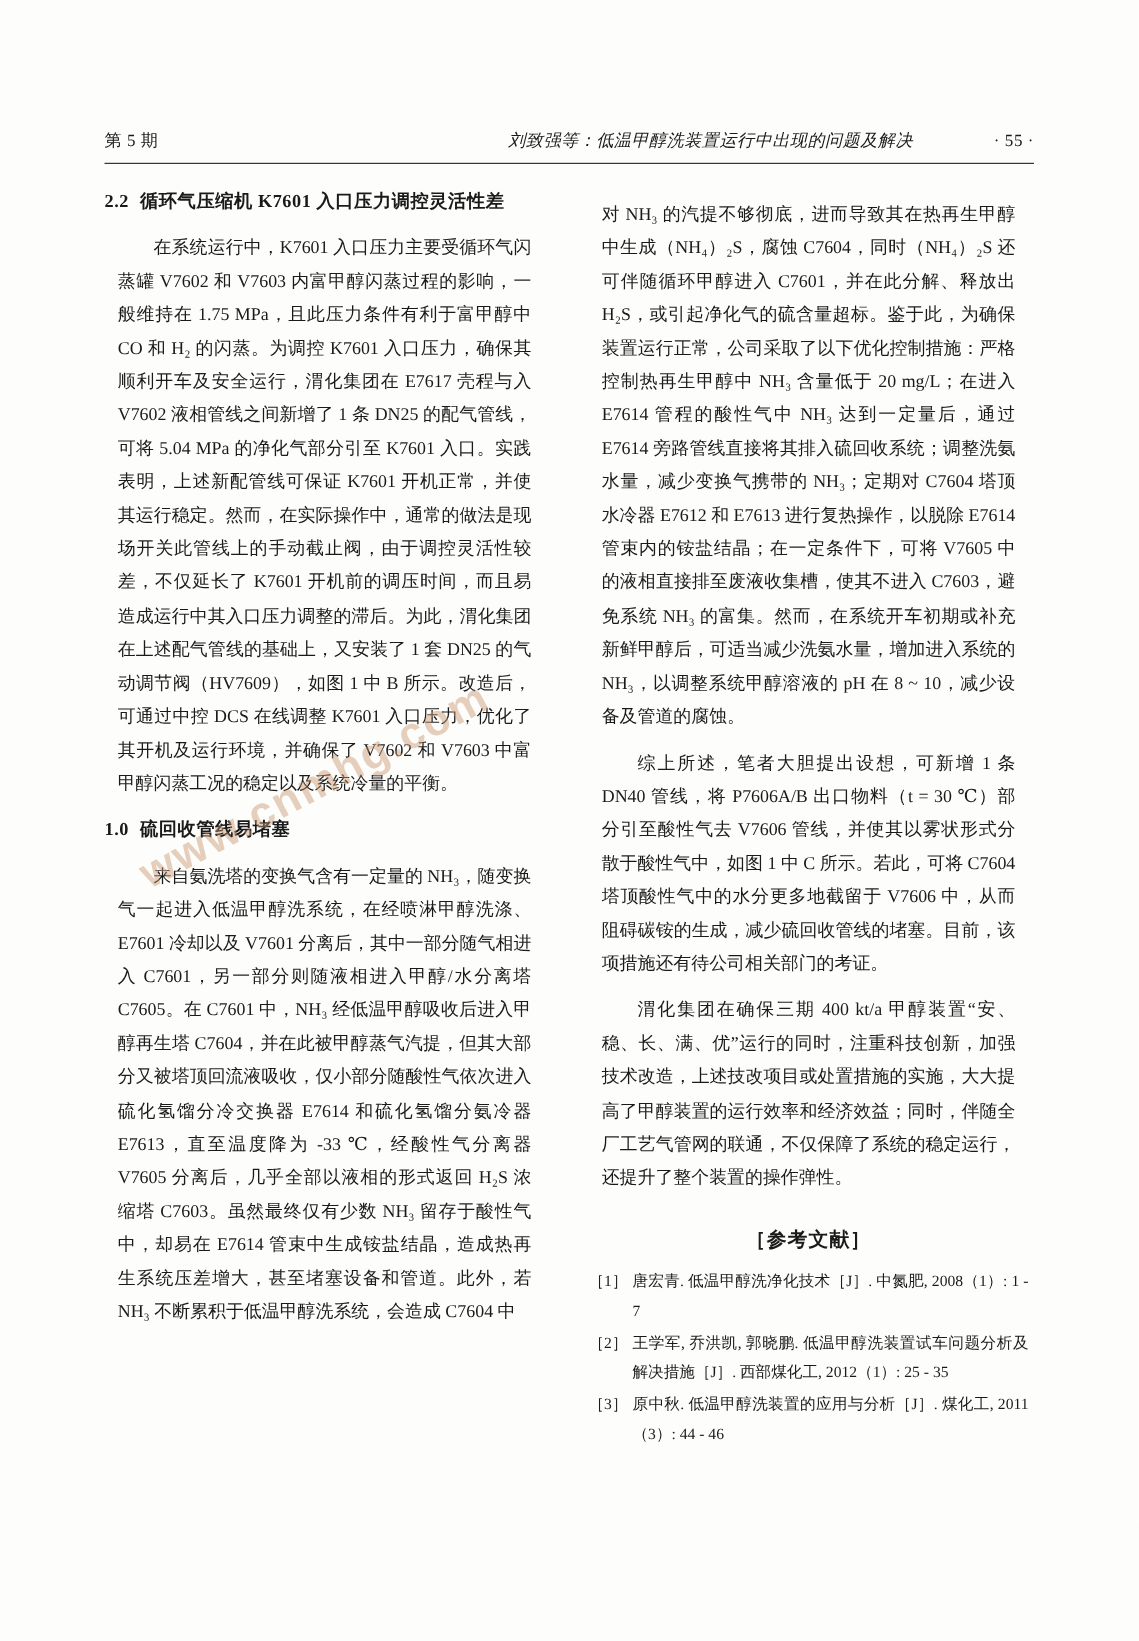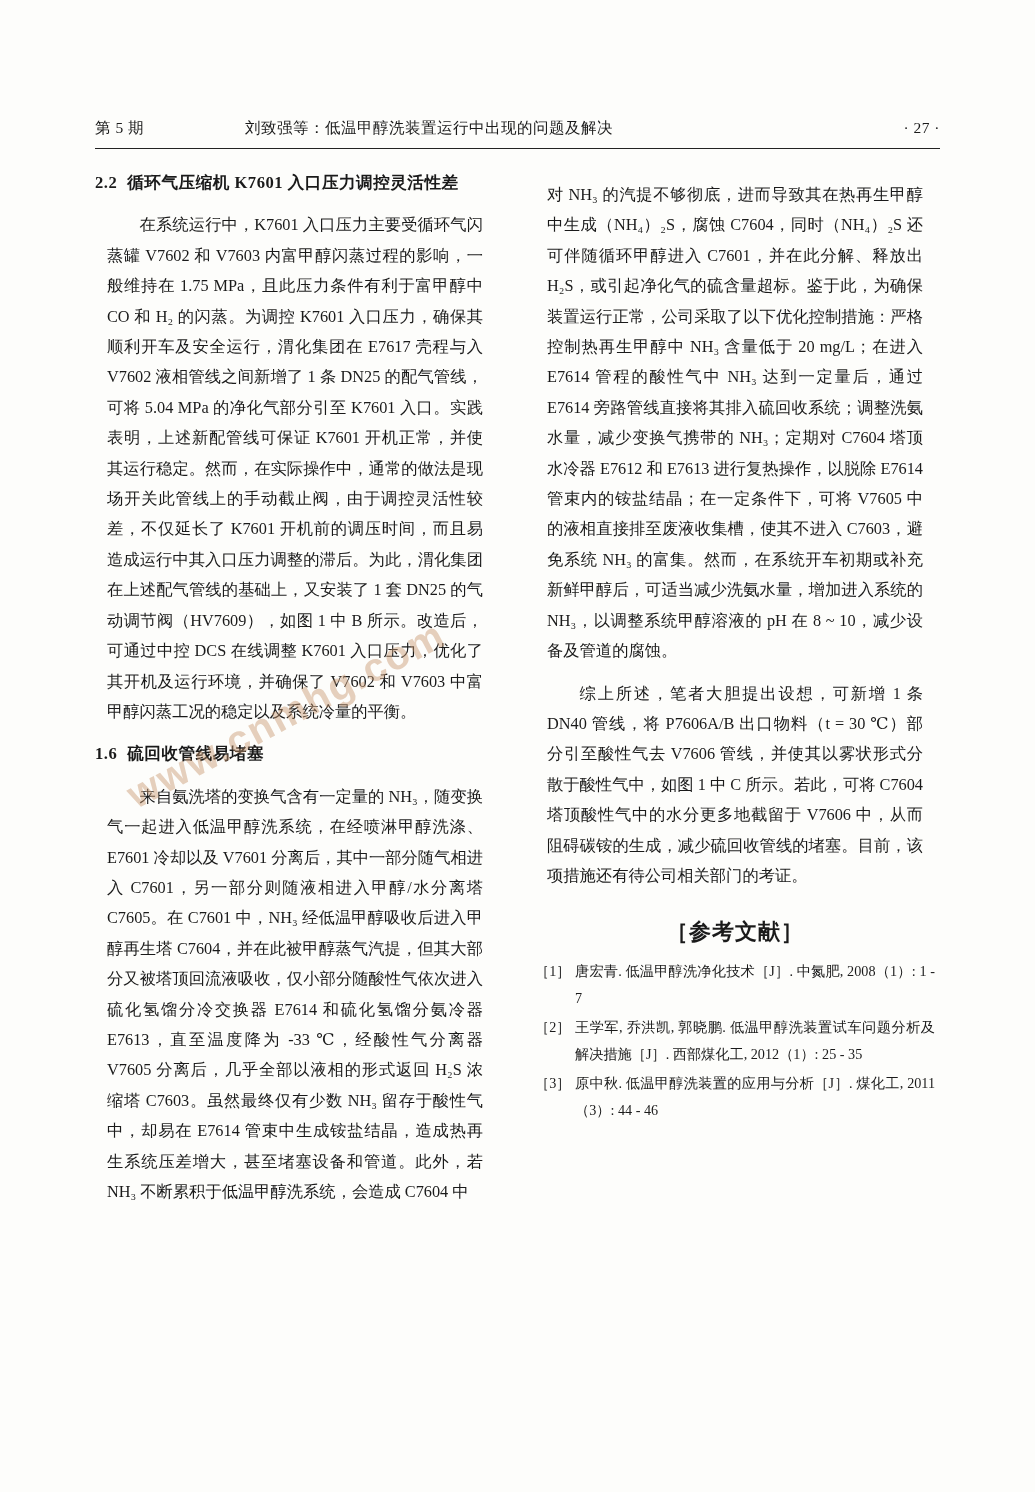--- a/index.html
+++ b/index.html
@@ -28,21 +28,21 @@
     left: 95px;
     top: 118px;
     width: 845px;
     height: 28px;
     display: flex;
     align-items: baseline;
     font-size: 15.5px;
     letter-spacing: 0.5px;
   }
   .header .h-left { width: 150px; }
-  .header .h-center { flex: 1; text-align: left; }
+  .header .h-center { flex: 1; text-align: right; font-style: italic; }
   .header .h-right { width: 110px; text-align: right; }
   .rule {
     position: absolute;
     left: 95px;
     top: 148px;
     width: 845px;
     height: 0;
     border-top: 1.6px solid #222;
   }
 
@@ -73,21 +73,21 @@
     text-indent: 0;
     letter-spacing: 0.5px;
   }
   h3.sec .num { margin-right: 10px; }
   h3.sec.spaced .num { margin-right: 22px; }
 
   
   .refhead {
     margin: 26px 0 10px 0;
     text-align: center;
-    font-size: 22px;
+    font-size: 18px;
     font-weight: bold;
     letter-spacing: 1px;
   }
   .ref {
     margin: 0 0 2px 0;
     font-size: 14.2px;
     line-height: 27px;
     text-indent: 0;
     padding-left: 40px;
     position: relative;
@@ -118,38 +118,39 @@
   }
 </style>
 </head>
 <body>
 
 <div class="page">
 
   <div class="header">
     <span class="h-left">第 5 期</span>
     <span class="h-center">刘致强等：低温甲醇洗装置运行中出现的问题及解决</span>
-    <span class="h-right">· 27 ·</span>
+    <span class="h-right">· 55 ·</span>
   </div>
   <div class="rule"></div>
 
   <div class="col col-left">
     <h3 class="sec">
       <span class="num">2.2</span><span>循环气压缩机 K7601 入口压力调控灵活性差</span>
     </h3>
     <p>在系统运行中，K7601 入口压力主要受循环气闪蒸罐 V7602 和 V7603 内富甲醇闪蒸过程的影响，一般维持在 1.75 MPa，且此压力条件有利于富甲醇中 CO 和 H₂ 的闪蒸。为调控 K7601 入口压力，确保其顺利开车及安全运行，渭化集团在 E7617 壳程与入 V7602 液相管线之间新增了 1 条 DN25 的配气管线，可将 5.04 MPa 的净化气部分引至 K7601 入口。实践表明，上述新配管线可保证 K7601 开机正常，并使其运行稳定。然而，在实际操作中，通常的做法是现场开关此管线上的手动截止阀，由于调控灵活性较差，不仅延长了 K7601 开机前的调压时间，而且易造成运行中其入口压力调整的滞后。为此，渭化集团在上述配气管线的基础上，又安装了 1 套 DN25 的气动调节阀（HV7609），如图 1 中 B 所示。改造后，可通过中控 DCS 在线调整 K7601 入口压力，优化了其开机及运行环境，并确保了 V7602 和 V7603 中富甲醇闪蒸工况的稳定以及系统冷量的平衡。</p>
     <h3 class="sec">
-      <span class="num">1.6</span><span>硫回收管线易堵塞</span>
+      <span class="num">1.0</span><span>硫回收管线易堵塞</span>
     </h3>
     <p>来自氨洗塔的变换气含有一定量的 NH₃，随变换气一起进入低温甲醇洗系统，在经喷淋甲醇洗涤、E7601 冷却以及 V7601 分离后，其中一部分随气相进入 C7601，另一部分则随液相进入甲醇/水分离塔 C7605。在 C7601 中，NH₃ 经低温甲醇吸收后进入甲醇再生塔 C7604，并在此被甲醇蒸气汽提，但其大部分又被塔顶回流液吸收，仅小部分随酸性气依次进入硫化氢馏分冷交换器 E7614 和硫化氢馏分氨冷器 E7613，直至温度降为 -33 ℃，经酸性气分离器 V7605 分离后，几乎全部以液相的形式返回 H₂S 浓缩塔 C7603。虽然最终仅有少数 NH₃ 留存于酸性气中，却易在 E7614 管束中生成铵盐结晶，造成热再生系统压差增大，甚至堵塞设备和管道。此外，若 NH₃ 不断累积于低温甲醇洗系统，会造成 C7604 中</p>
   </div>
 
   <div class="col col-right">
     <p class="noind">对 NH₃ 的汽提不够彻底，进而导致其在热再生甲醇中生成（NH₄）₂S，腐蚀 C7604，同时（NH₄）₂S 还可伴随循环甲醇进入 C7601，并在此分解、释放出 H₂S，或引起净化气的硫含量超标。鉴于此，为确保装置运行正常，公司采取了以下优化控制措施：严格控制热再生甲醇中 NH₃ 含量低于 20 mg/L；在进入 E7614 管程的酸性气中 NH₃ 达到一定量后，通过 E7614 旁路管线直接将其排入硫回收系统；调整洗氨水量，减少变换气携带的 NH₃；定期对 C7604 塔顶水冷器 E7612 和 E7613 进行复热操作，以脱除 E7614 管束内的铵盐结晶；在一定条件下，可将 V7605 中的液相直接排至废液收集槽，使其不进入 C7603，避免系统 NH₃ 的富集。然而，在系统开车初期或补充新鲜甲醇后，可适当减少洗氨水量，增加进入系统的 NH₃，以调整系统甲醇溶液的 pH 在 8 ~ 10，减少设备及管道的腐蚀。</p>
     <p>综上所述，笔者大胆提出设想，可新增 1 条 DN40 管线，将 P7606A/B 出口物料（t = 30 ℃）部分引至酸性气去 V7606 管线，并使其以雾状形式分散于酸性气中，如图 1 中 C 所示。若此，可将 C7604 塔顶酸性气中的水分更多地截留于 V7606 中，从而阻碍碳铵的生成，减少硫回收管线的堵塞。目前，该项措施还有待公司相关部门的考证。</p>
+    <p>渭化集团在确保三期 400 kt/a 甲醇装置“安、稳、长、满、优”运行的同时，注重科技创新，加强技术改造，上述技改项目或处置措施的实施，大大提高了甲醇装置的运行效率和经济效益；同时，伴随全厂工艺气管网的联通，不仅保障了系统的稳定运行，还提升了整个装置的操作弹性。</p>
 
     <div class="refhead">［参考文献］</div>
 
     <p class="ref">
       <span class="rn">［1］</span><span>唐宏青. 低温甲醇洗净化技术［J］. 中氮肥, 2008（1）: 1 - 7</span>
     </p>
     <p class="ref">
       <span class="rn">［2］</span><span>王学军, 乔洪凯, 郭晓鹏. 低温甲醇洗装置试车问题分析及解决措施［J］. 西部煤化工, 2012（1）: 25 - 35</span>
     </p>
     <p class="ref">

